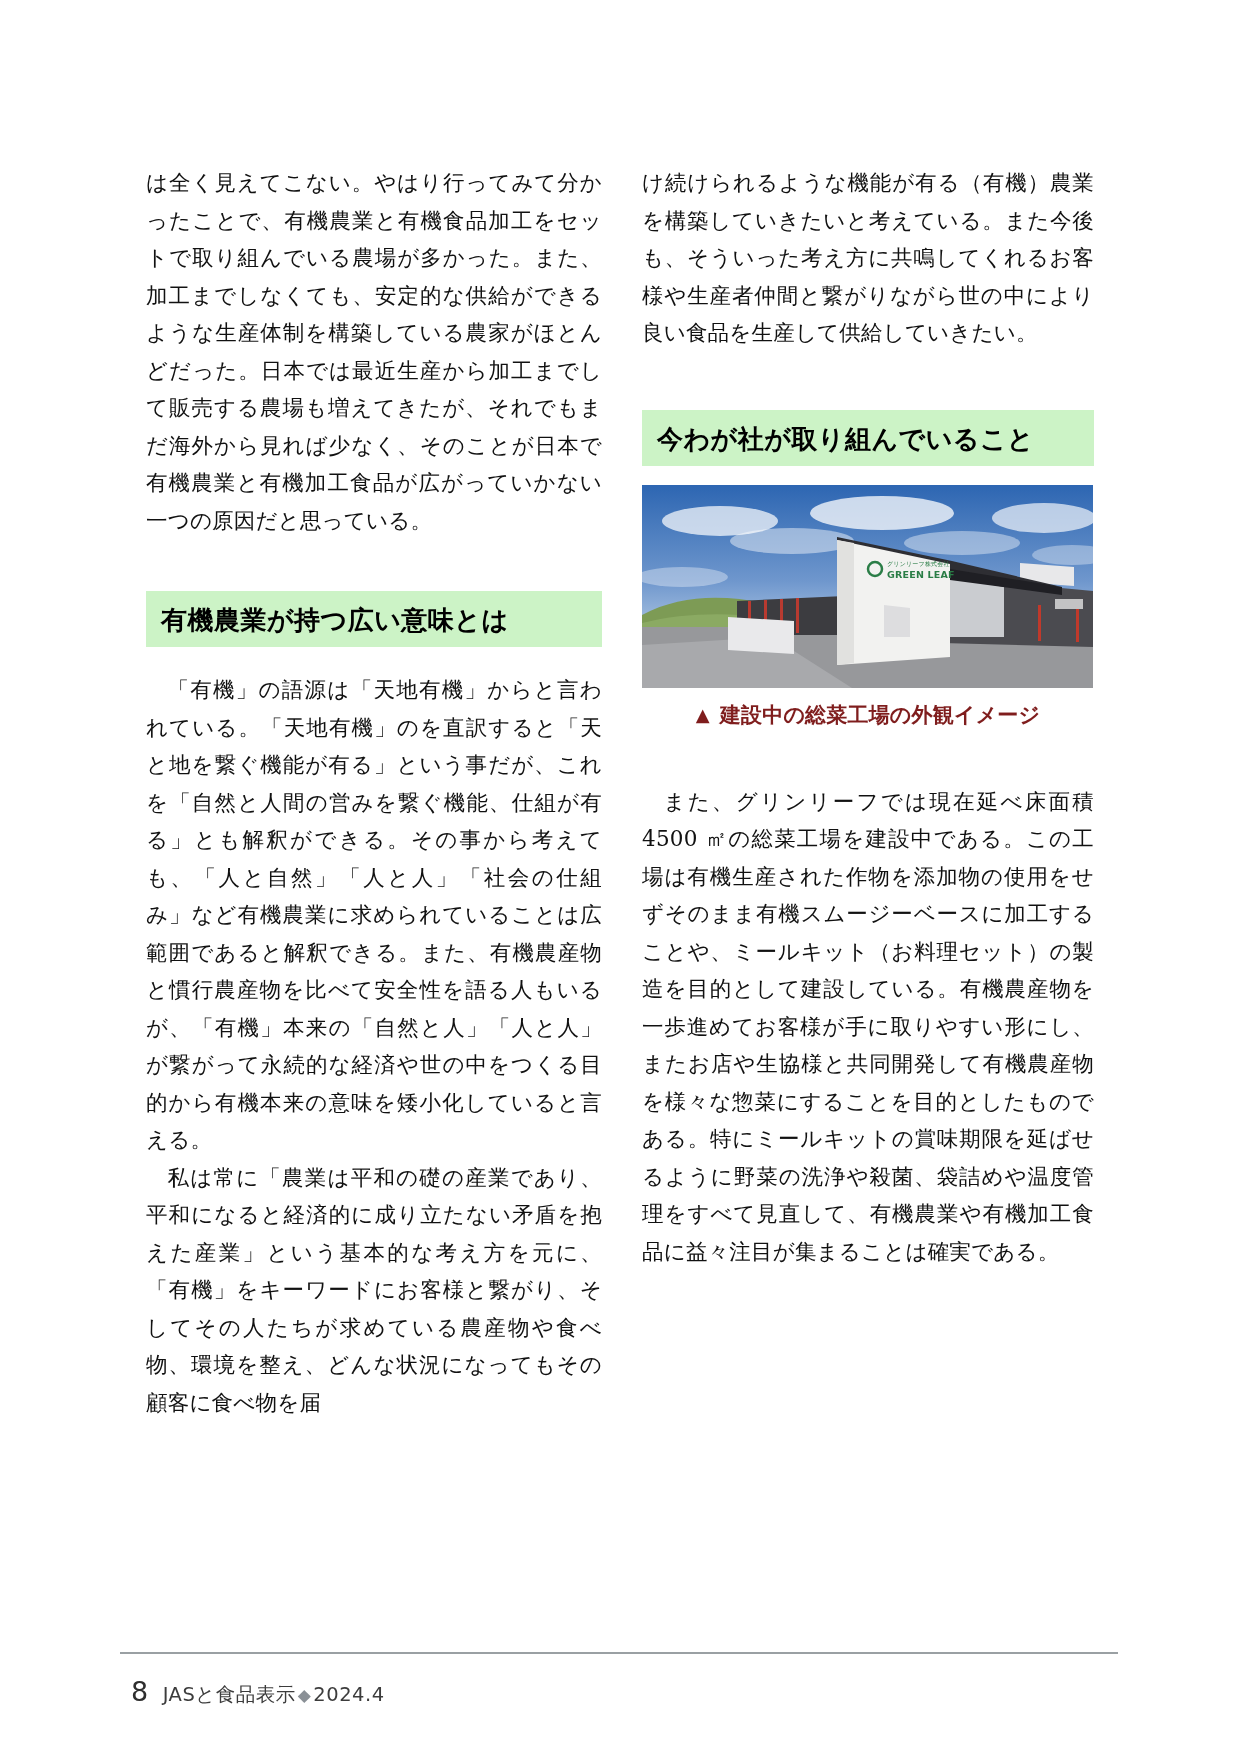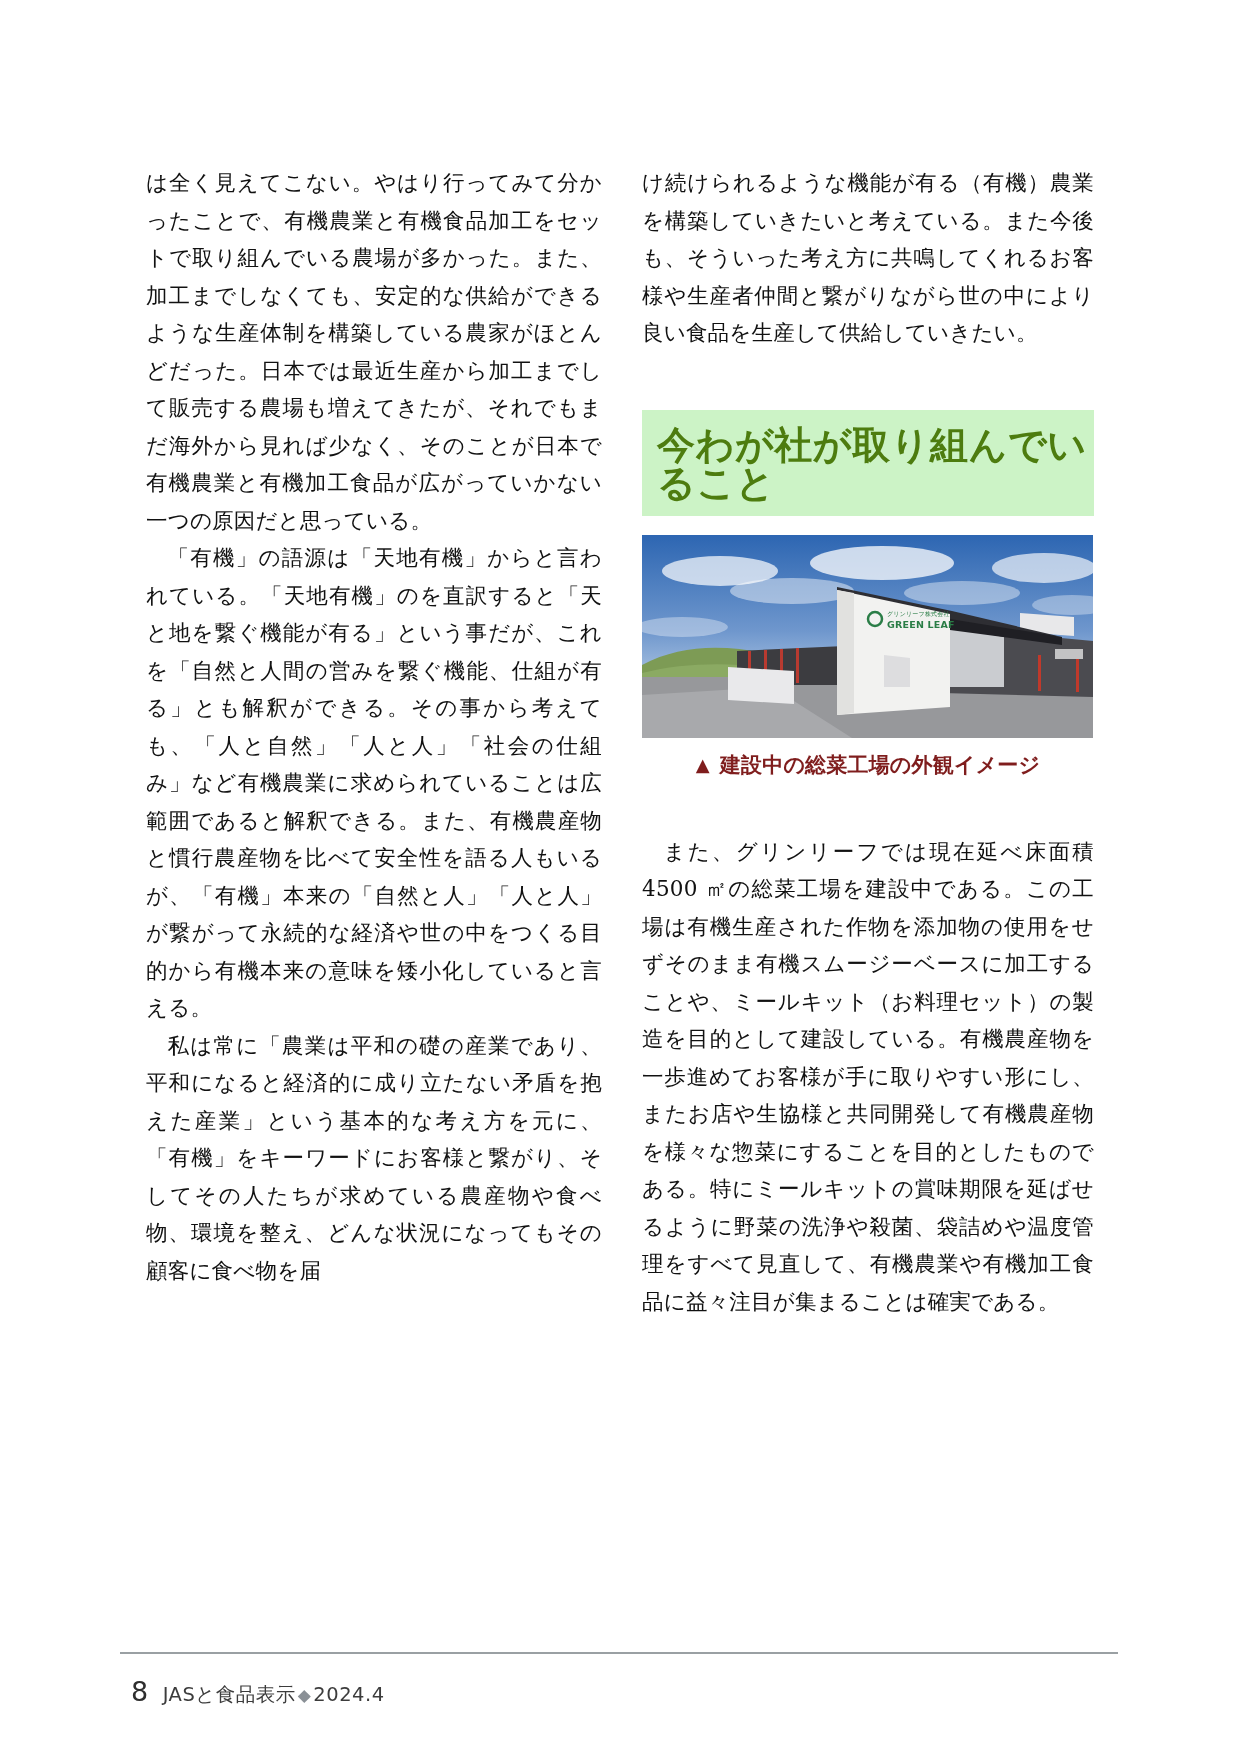--- a/index.html
+++ b/index.html
@@ -23,24 +23,24 @@
   .col-left  { left:146px; width:456px; }
   .col-right { left:642px; width:452px; }
 
   .col p { margin:0; }
   .col p.indent { text-indent:1em; }
 
   .sec-header {
     background:#ccf3c6;
     font-family:"DejaVu Sans", sans-serif;
     font-weight:bold;
-    font-size:38px;
+    font-size:26px;
     letter-spacing:0.5px;
     line-height:1;
-    color:#4d7c0f;
+    color:#000000;
     padding:16px 6px 14px 15px;
     text-indent:0;
     text-align:left;
   }
   .sec-header-1 { margin-top:52px; margin-bottom:24px; }
   .sec-header-2 { margin-top:58px; margin-bottom:19px; }
 
   .photo {
     display:block;
     width:451px; height:203px;
@@ -77,20 +77,21 @@
   .footer .page-num { font-size:27px; color:#2e2e2e; margin-right:14px; }
   .footer .diamond  { color:#8a9096; font-size:17px; margin:0 2px; }
 </style>
 </head>
 <body>
 
 <div class="page">
 
   <div class="col col-left">
     <p>は全く見えてこない。やはり行ってみて分かったことで、有機農業と有機食品加工をセットで取り組んでいる農場が多かった。また、加工までしなくても、安定的な供給ができるような生産体制を構築している農家がほとんどだった。日本では最近生産から加工までして販売する農場も増えてきたが、それでもまだ海外から見れば少なく、そのことが日本で有機農業と有機加工食品が広がっていかない一つの原因だと思っている。</p>
+    <div class="sec-header sec-header-1">有機農業が持つ広い意味とは</div>
     <p class="indent">「有機」の語源は「天地有機」からと言われている。「天地有機」のを直訳すると「天と地を繋ぐ機能が有る」という事だが、これを「自然と人間の営みを繋ぐ機能、仕組が有る」とも解釈ができる。その事から考えても、「人と自然」「人と人」「社会の仕組み」など有機農業に求められていることは広範囲であると解釈できる。また、有機農産物と慣行農産物を比べて安全性を語る人もいるが、「有機」本来の「自然と人」「人と人」が繋がって永続的な経済や世の中をつくる目的から有機本来の意味を矮小化していると言える。</p>
     <p class="indent">私は常に「農業は平和の礎の産業であり、平和になると経済的に成り立たない矛盾を抱えた産業」という基本的な考え方を元に、「有機」をキーワードにお客様と繋がり、そしてその人たちが求めている農産物や食べ物、環境を整え、どんな状況になってもその顧客に食べ物を届</p>
   </div>
 
   <div class="col col-right">
     <p>け続けられるような機能が有る（有機）農業を構築していきたいと考えている。また今後も、そういった考え方に共鳴してくれるお客様や生産者仲間と繋がりながら世の中により良い食品を生産して供給していきたい。</p>
     <div class="sec-header sec-header-2">今わが社が取り組んでいること</div>
 
     <svg class="photo" viewBox="0 0 451 203" aria-hidden="true">
       <defs>

